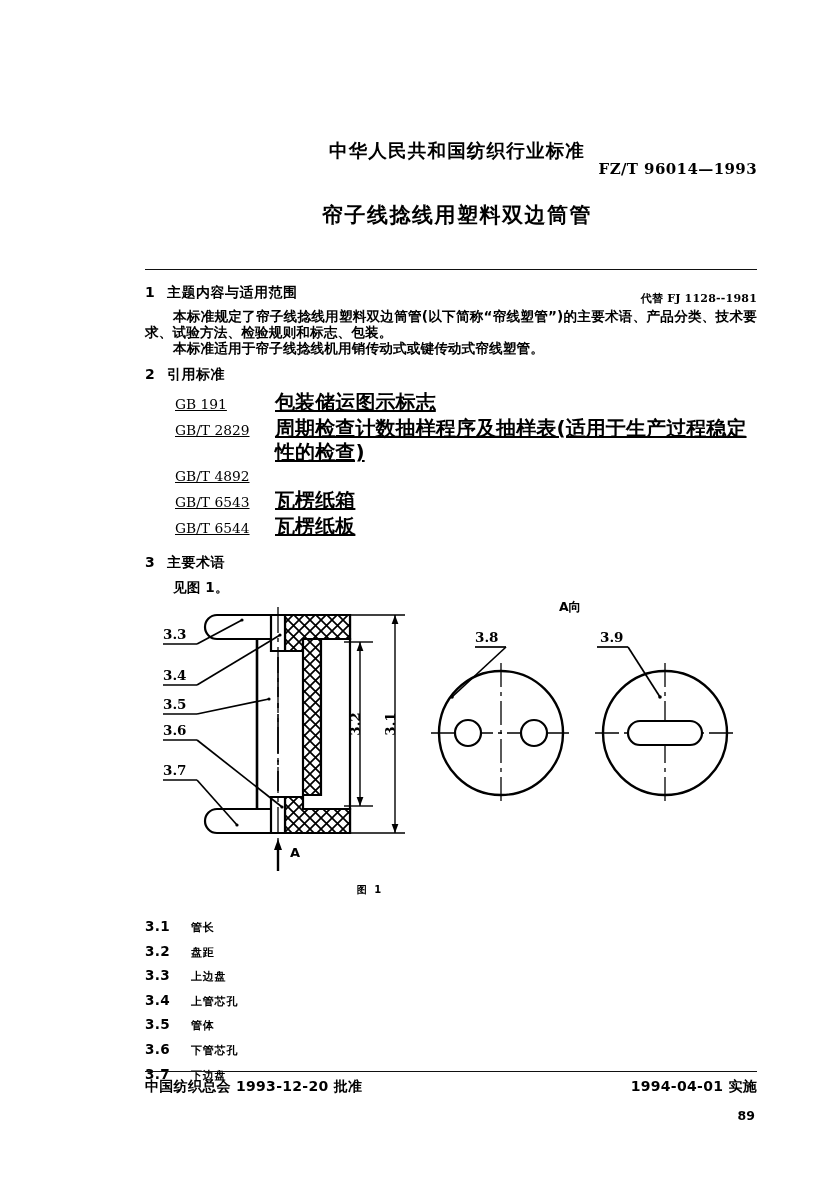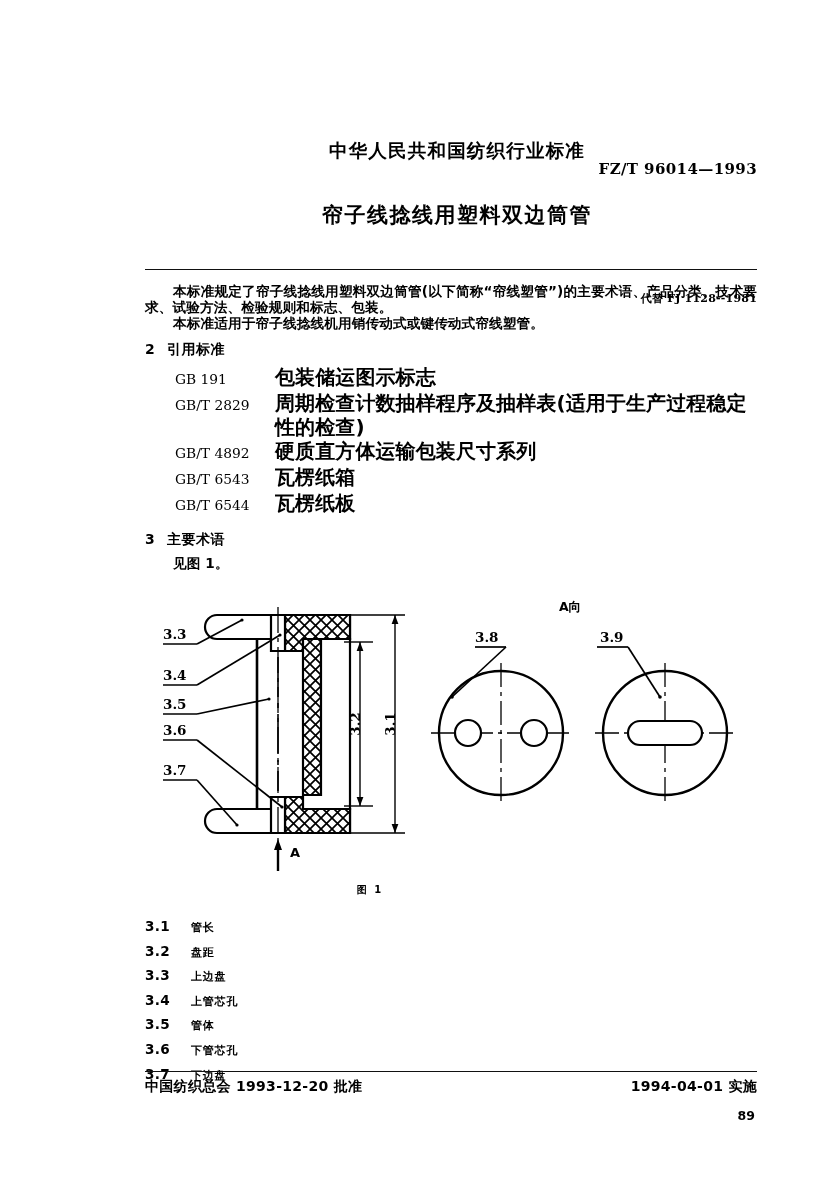--- a/index.html
+++ b/index.html
@@ -125,20 +125,21 @@
     margin: 5px 0 0 0;
     padding: 0;
     list-style: none;
   }
   .ref-item {
     display: flex;
     align-items: baseline;
     font-size: 13.6px;
     line-height: 24px;
     padding-left: 30px;
+    text-decoration: underline;
   }
   .ref-code {
     font-family: "DejaVu Serif", "Liberation Serif", serif;
     font-size: 13.8px;
     white-space: nowrap;
     min-width: 86px;
   }
   .ref-name {
     font-family: "DejaVu Sans", "Liberation Sans", sans-serif;
     font-weight: bold;
@@ -253,40 +254,42 @@
       <div class="hdr-row">
         <div class="hdr-center-2">帘子线捻线用塑料双边筒管</div>
         <div class="hdr-right-2">代替 FJ 1128--1981</div>
       </div>
     </div>
 
     <div class="rule-top"></div>
 
     <div class="body-area">
 
+      <div class="sec-head">
+        <span class="num">1</span><span>主题内容与适用范围</span>
+      </div>
       <p class="para indent">本标准规定了帘子线捻线用塑料双边筒管(以下简称“帘线塑管”)的主要术语、产品分类、技术要求、试验方法、检验规则和标志、包装。</p>
       <p class="para indent">本标准适用于帘子线捻线机用销传动式或键传动式帘线塑管。</p>
 
       <div class="gap-s"></div>
 
       <div class="sec-head">
         <span class="num">2</span><span>引用标准</span>
       </div>
       <ul class="ref-list">
         <li class="ref-item">
           <span class="ref-code">GB 191</span>
           <span class="ref-name">包装储运图示标志</span>
         </li>
         <li class="ref-item">
           <span class="ref-code">GB/T 2829</span>
           <span class="ref-name">周期检查计数抽样程序及抽样表(适用于生产过程稳定性的检查)</span>
         </li>
         <li class="ref-item">
           <span class="ref-code">GB/T 4892</span>
-          <span class="ref-name">硬质直方体运输包装尺寸系列</span>
         </li>
         <li class="ref-item">
           <span class="ref-code">GB/T 6543</span>
           <span class="ref-name">瓦楞纸箱</span>
         </li>
         <li class="ref-item">
           <span class="ref-code">GB/T 6544</span>
           <span class="ref-name">瓦楞纸板</span>
         </li>
       </ul>

